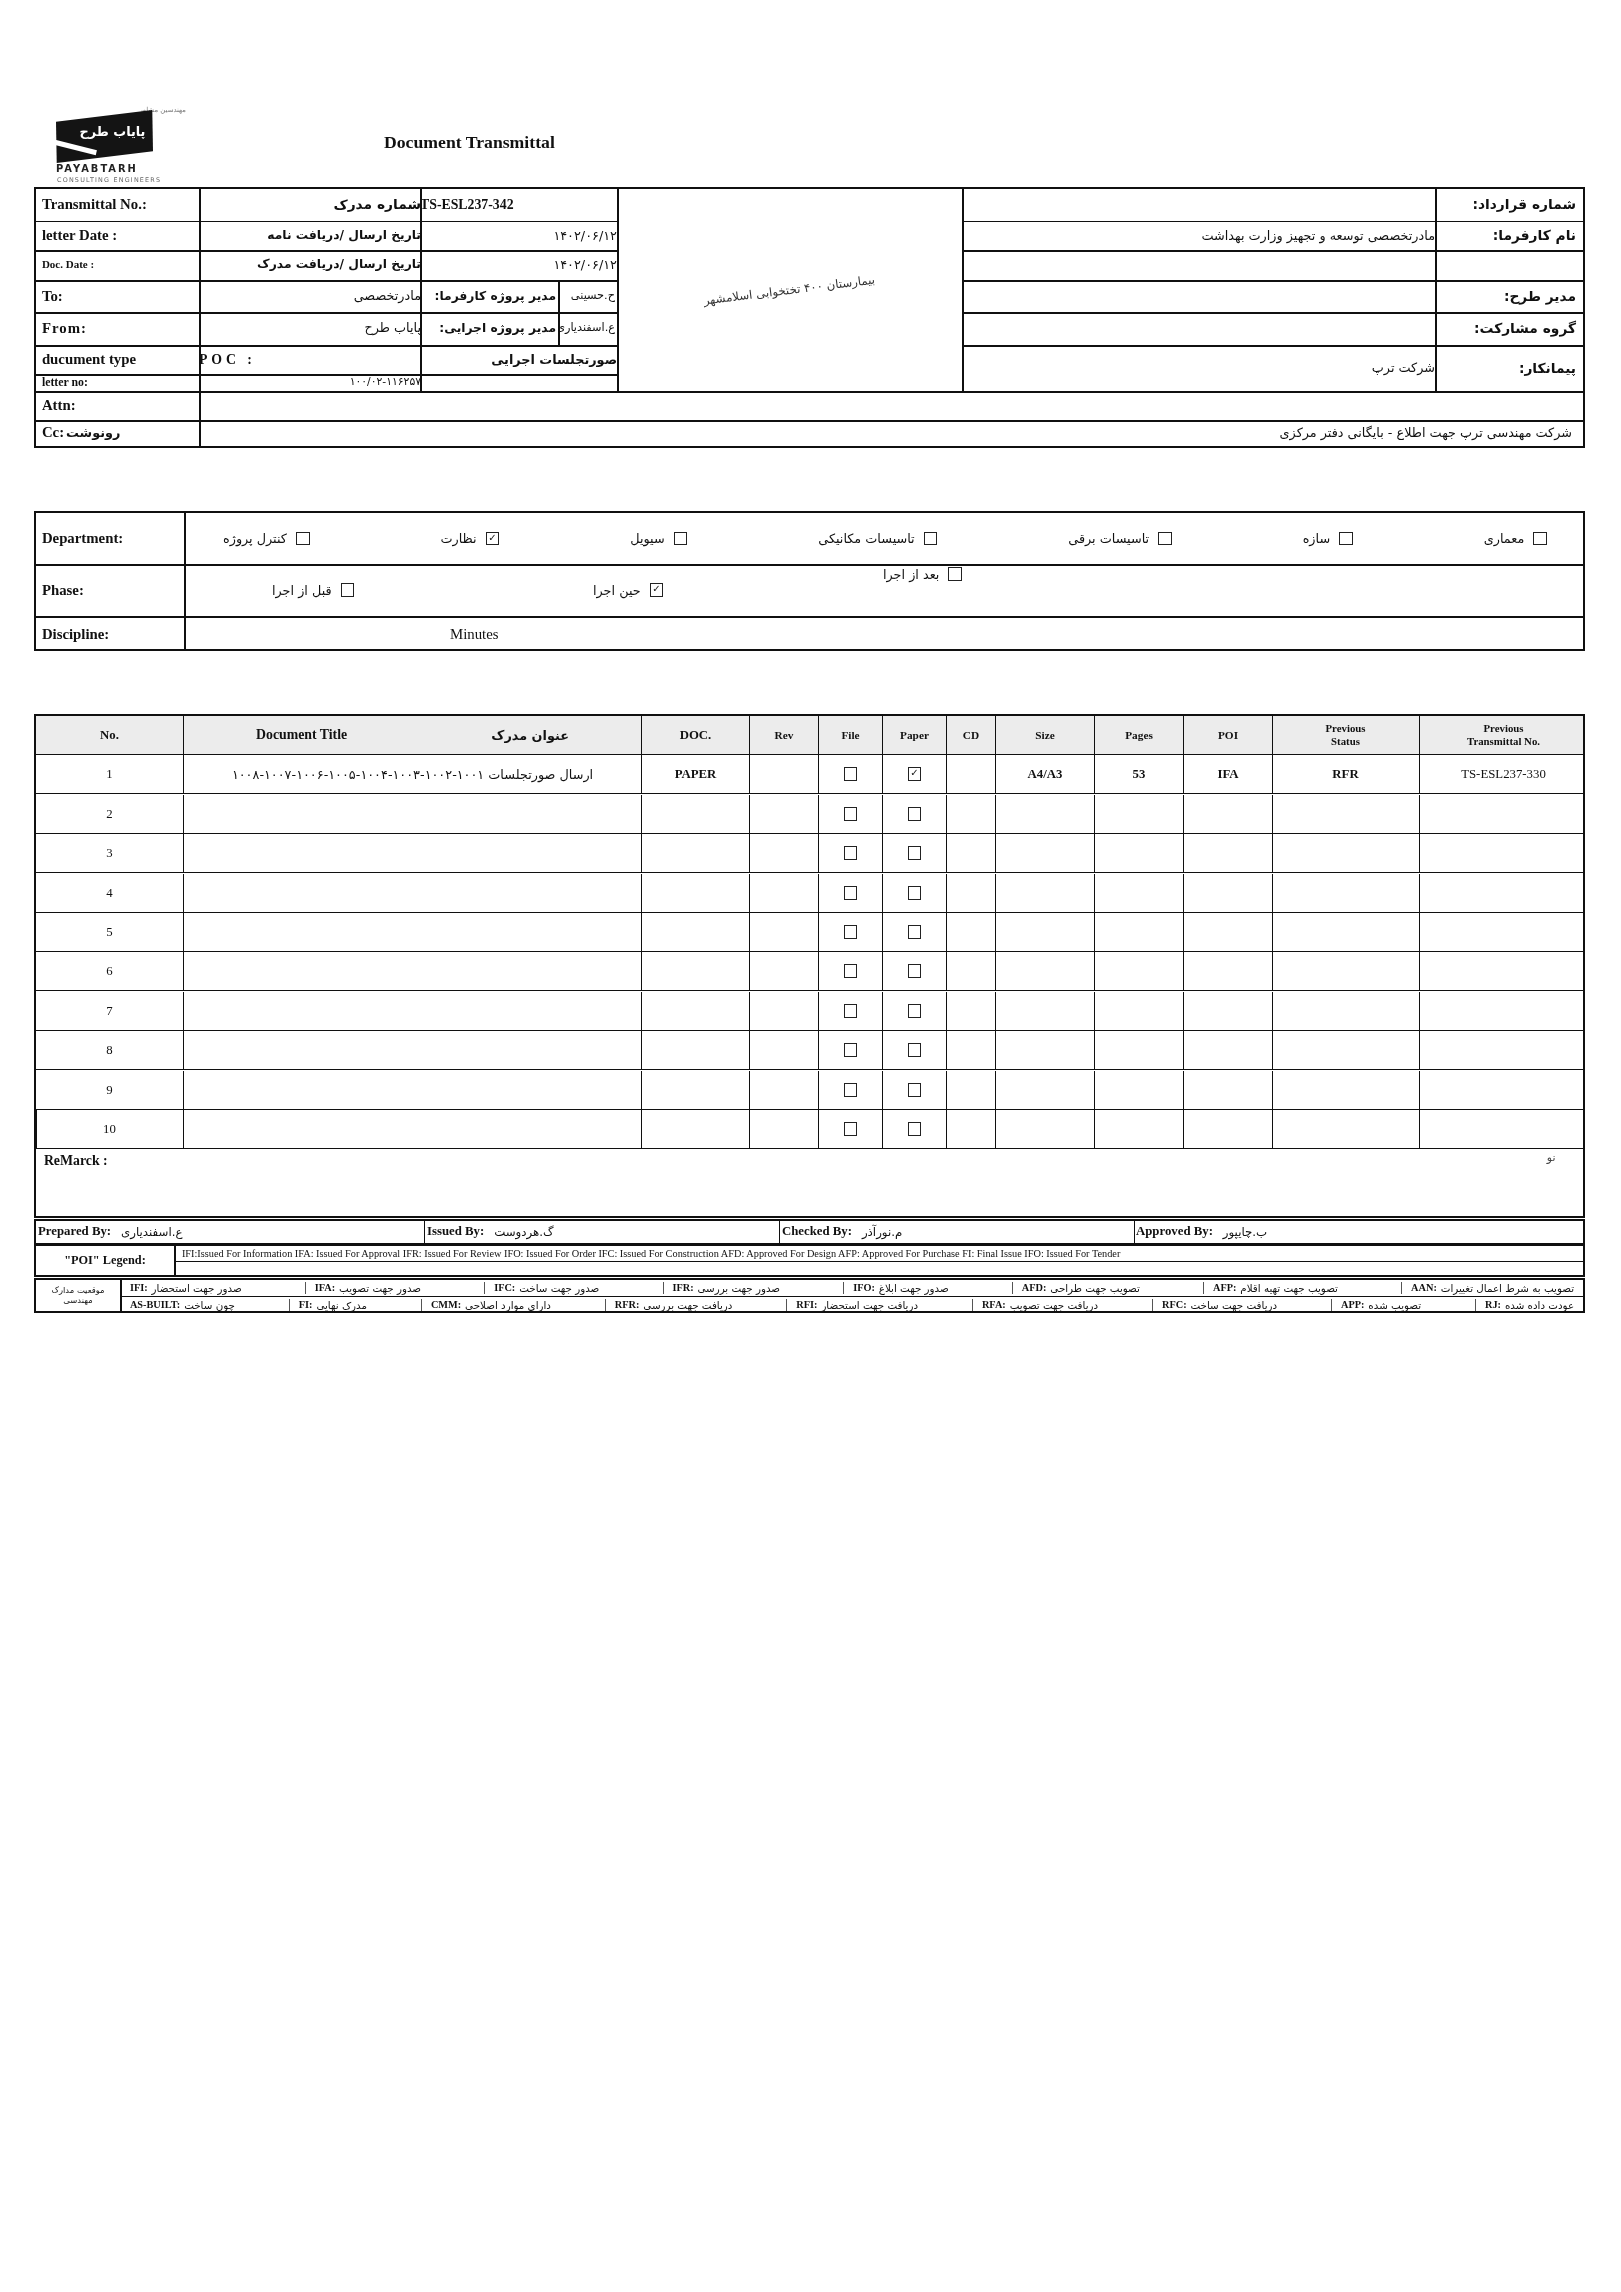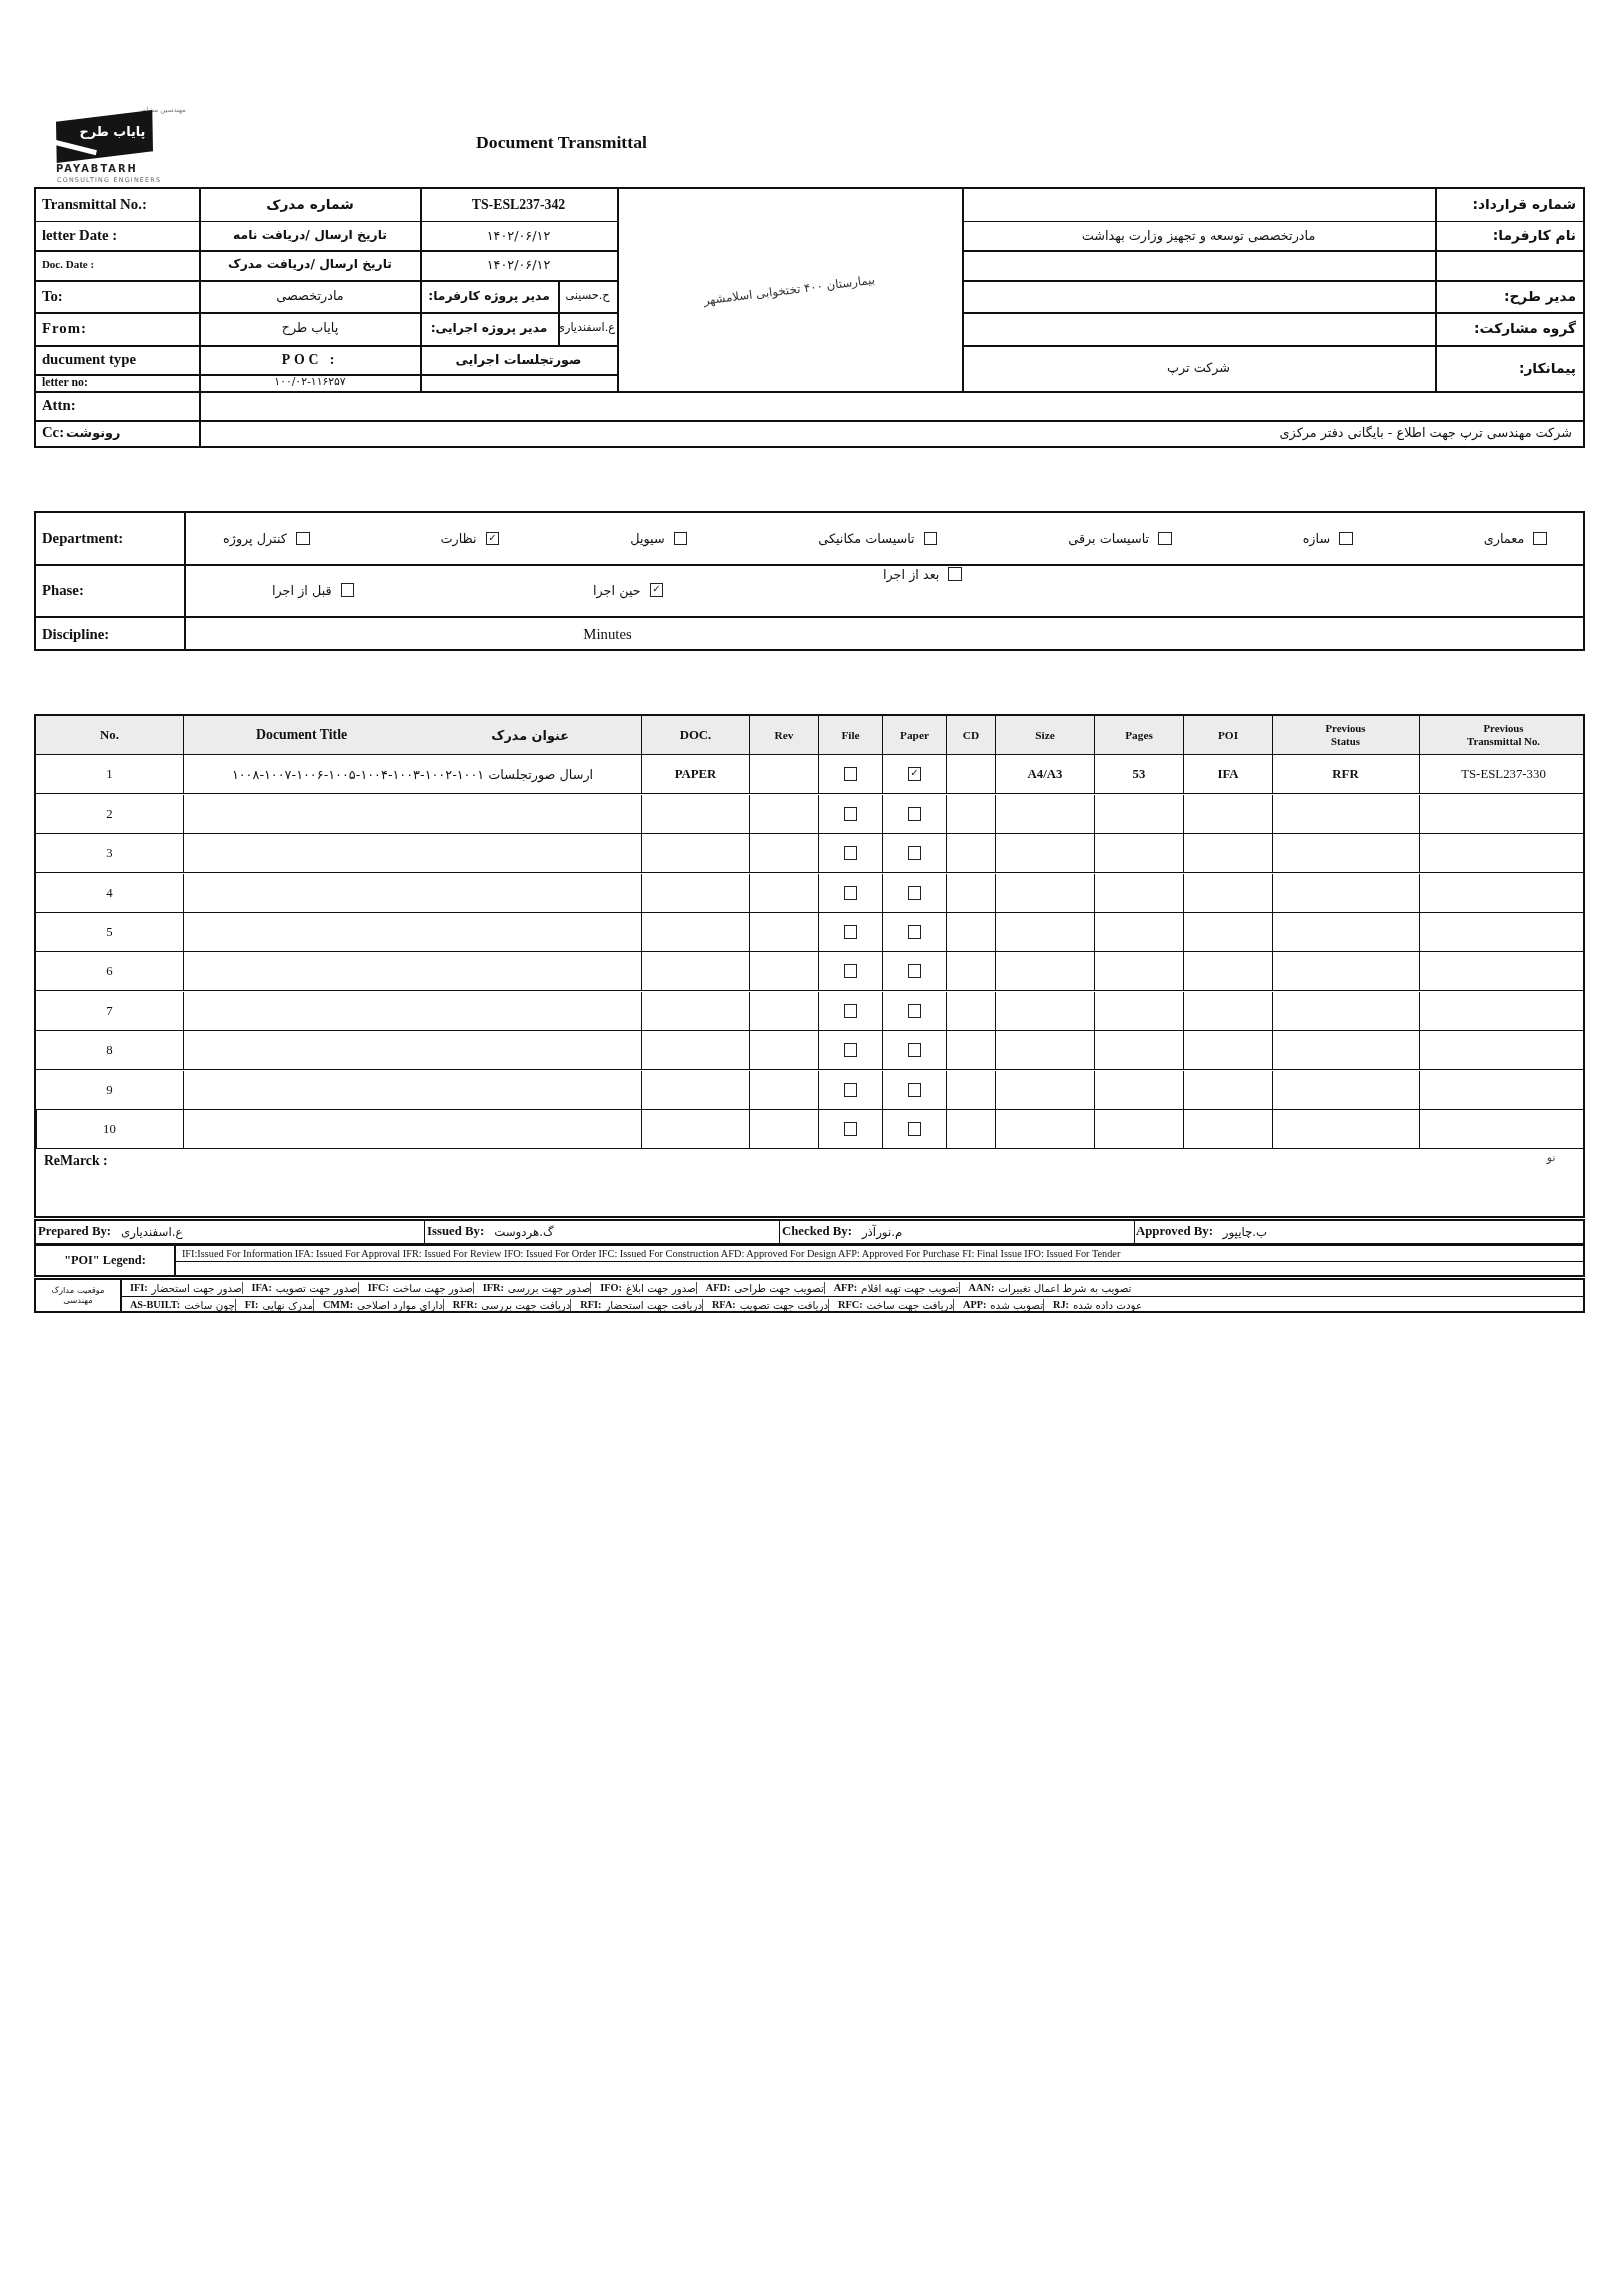--- a/index.html
+++ b/index.html
@@ -4,21 +4,21 @@
 <style>
   html,body{margin:0;padding:0}
   body{width:1621px;height:2292px;position:relative;background:#fff;color:#111;
        font-family:"Liberation Serif","DejaVu Serif",serif;overflow:hidden}
   .abs{position:absolute}
   .box{position:absolute;border:2px solid #101010;box-sizing:border-box;background:#fff}
   .hl,.vl{position:absolute;background:#101010}
   .hl{height:1.5px}
   .vl{width:1.5px}
   .cell{position:absolute;overflow:hidden;white-space:nowrap}
-  .ctr{text-align:center}
+  .ctr{}
   .b{font-weight:bold}
   .fa{font-family:"DejaVu Sans",sans-serif;direction:rtl}
   .cb{display:inline-block;width:13.8px;height:13.8px;border:1.3px solid #222;box-sizing:border-box;
       line-height:10.8px;text-align:center;font-size:9.9px;font-family:"DejaVu Sans",sans-serif;background:#fff}
   .chk-item{display:inline-flex;align-items:center;gap:8.9px;font-size:12.8px}
   
   #t3 .thead{position:absolute;left:0;top:0;width:100%;height:39px;background:#ececec;
              border-bottom:1.5px solid #101010;box-sizing:border-box}
   #t3 .trow{position:absolute;left:0;width:100%;height:39px;border-bottom:1px solid #101010;box-sizing:border-box}
   #t3 .thead>span,#t3 .trow>span{position:absolute;top:0;height:100%;box-sizing:border-box;
@@ -38,21 +38,21 @@
   .c-pstat{left:1236px;width:148px}
   .c-pno{left:1384px;width:167px;border-right:none !important}
   .two{flex-direction:column;line-height:12.8px;font-size:10.8px !important}
   .htitle{justify-content:space-around !important}
   .bld{font-weight:bold}
   .sigcell{position:absolute;top:0;height:100%;display:flex;align-items:center;gap:9.9px;
            padding-left:2px;border-right:1.5px solid #101010;box-sizing:border-box;font-size:12.8px}
   .poiline{position:absolute;left:138px;width:1410px;height:15.8px;line-height:15.8px;
            font-size:10.3px;white-space:nowrap;padding-left:7.9px;overflow:hidden}
   .fl{position:absolute;left:84px;width:1464px;height:16.7px;display:flex;align-items:center;
-      padding:0 9.9px;box-sizing:border-box}
+      justify-content:space-between;padding:0 9.9px;box-sizing:border-box}
   .fitem{display:inline-flex;align-items:center;gap:3.9px;font-size:10.3px;white-space:nowrap}
   .fitem + .fitem{border-left:1px solid #555;padding-left:8.9px}
   .fitem b{font-family:"Liberation Serif",serif}
 </style>
 </head>
 <body>
 
 <div class="abs" style="left:54px;top:106px;width:167px;height:83px">
   <div class="fa" style="position:absolute;right:35px;top:0;font-size:6.9px;color:#777">مهندسین مشاور</div>
   <div style="position:absolute;left:2px;top:9.9px;width:97px;height:41px;background:#141414;transform:rotate(-7deg) skewX(-6deg)"></div>

